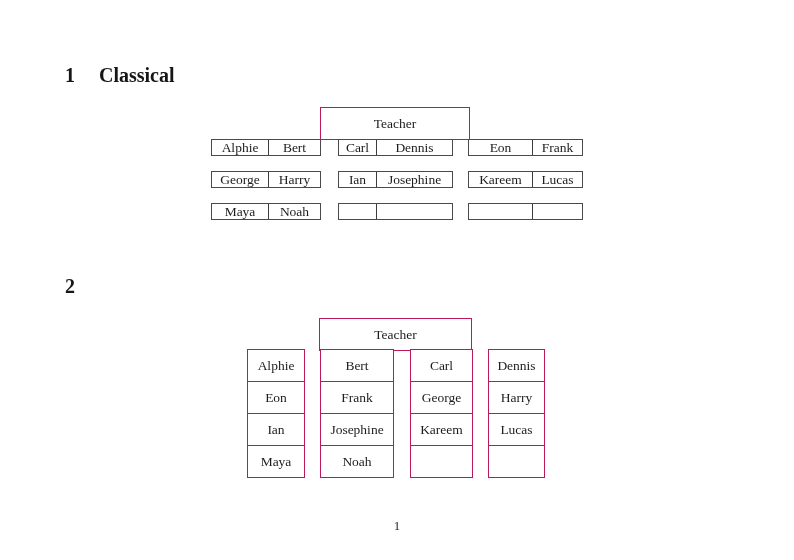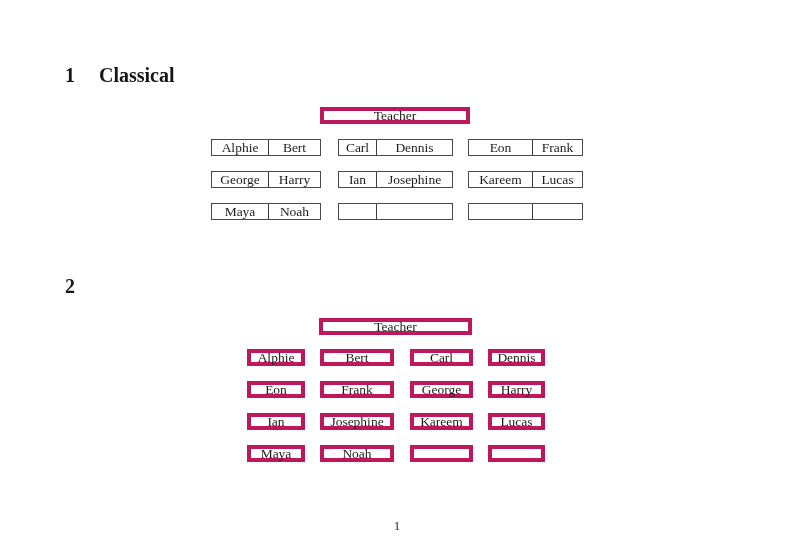--- a/index.html
+++ b/index.html
@@ -20,22 +20,22 @@
     position: absolute; left: 65px;
     display: flex;
     font-weight: bold;
     font-size: 20px;
     line-height: 1.1;
     color: #161616;
   }
   .heading .num { width: 34px; }
   .box {
     position: absolute;
-    height: 17px;
-    border: 4px solid #be185d;
+    height: 33px;
+    border: 1px solid #be185d;
     background: #ffffff;
     display: flex; align-items: center; justify-content: center;
     font-size: 13.5px;
     line-height: 1;
     color: #1c1c1c;
   }
   .desk {
     position: absolute;
     height: 17px;
     border: 1px solid #4a4a4a;

